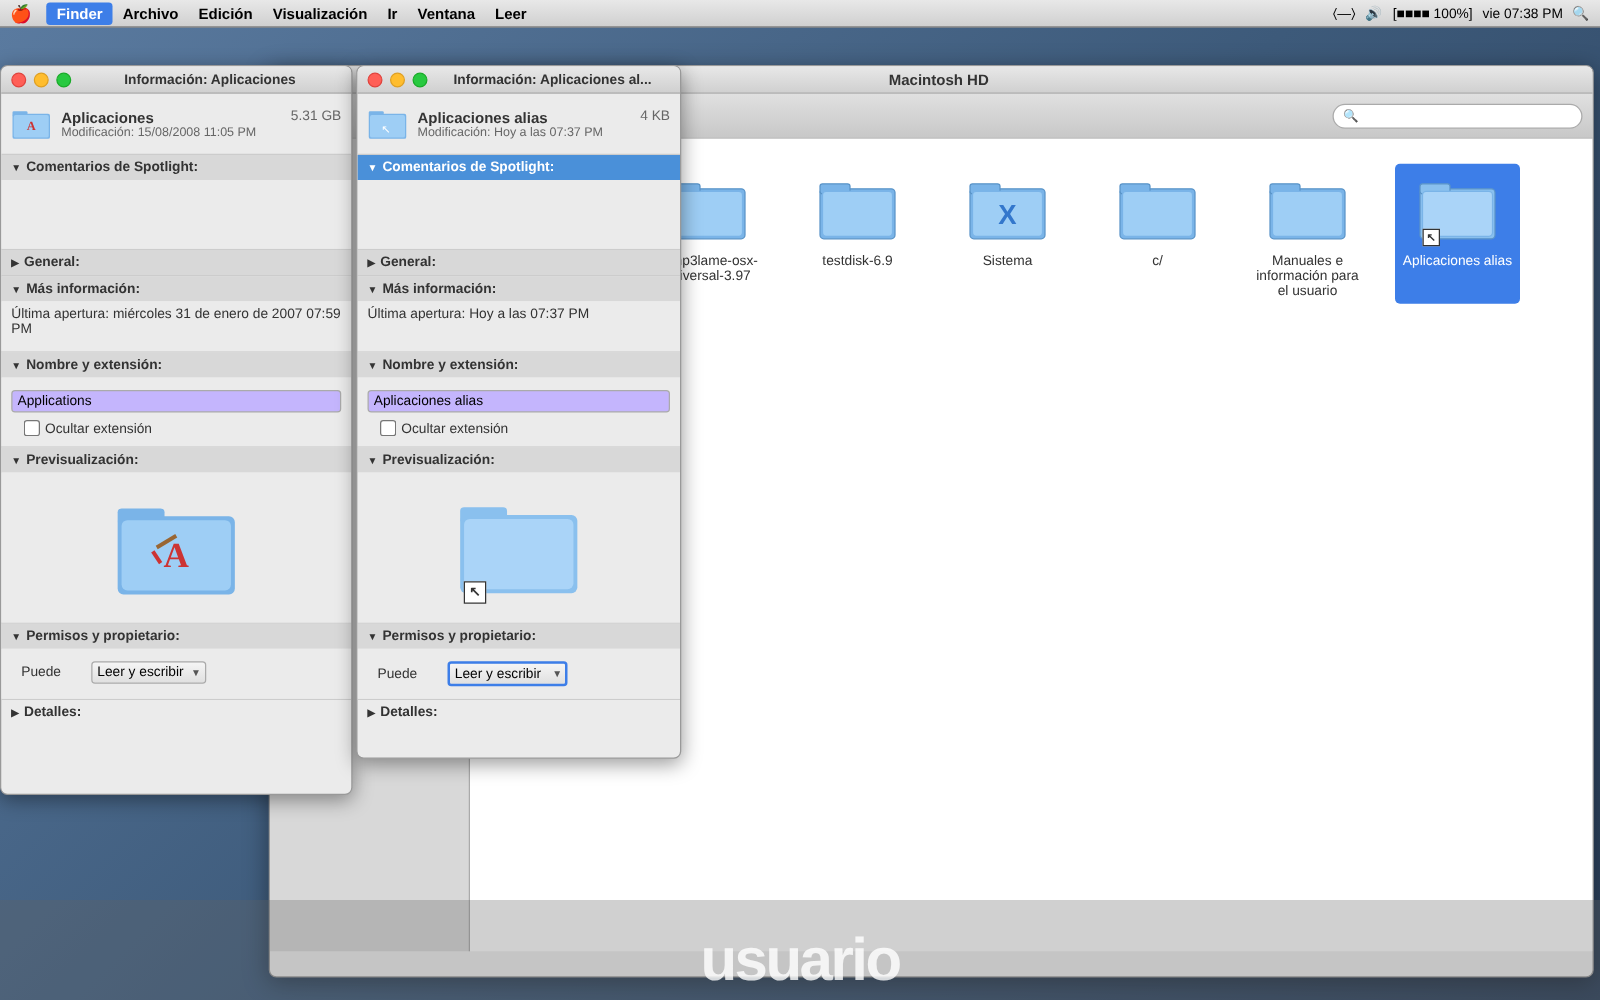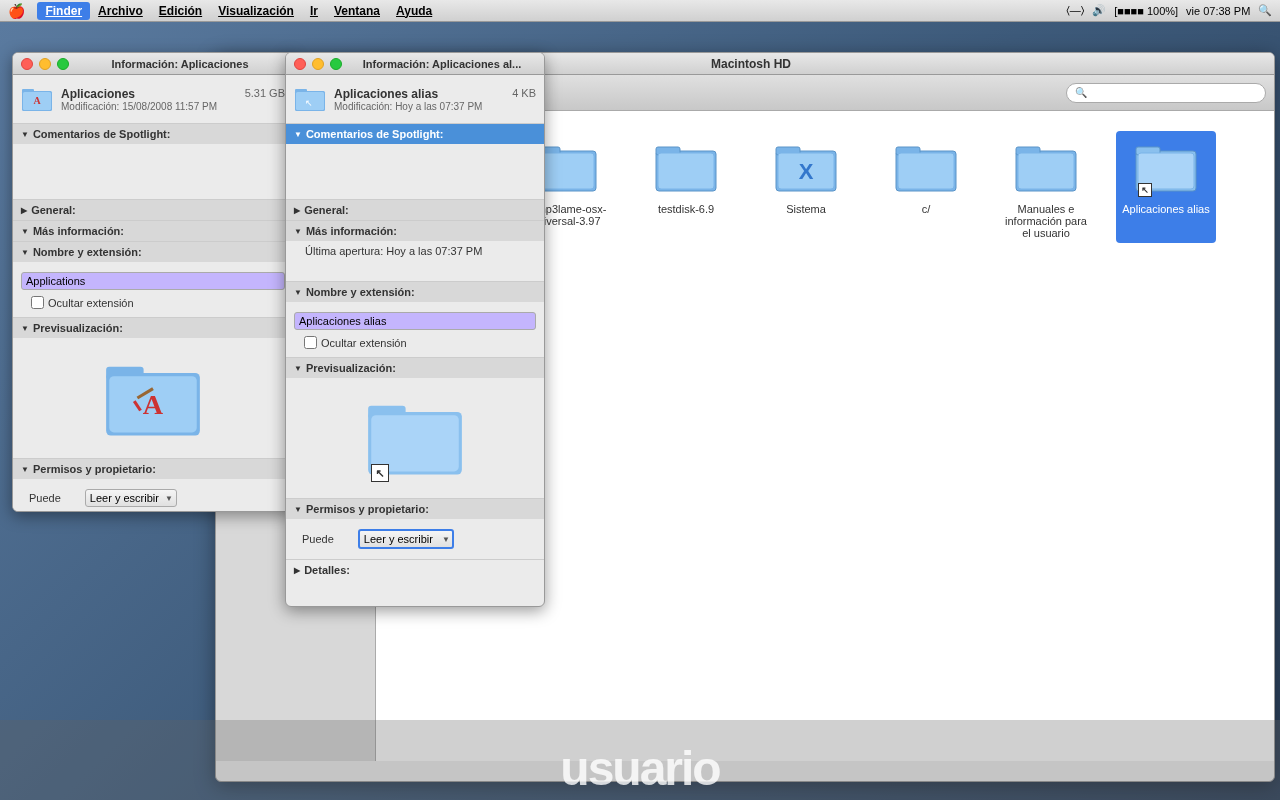--- a/index.html
+++ b/index.html
@@ -30,21 +30,20 @@
     .menubar-apple {
       font-size: 14px;
       margin-right: 12px;
       cursor: pointer;
     }
     .menubar-item {
       padding: 2px 8px;
       font-size: 12px;
       font-weight: bold;
       cursor: pointer;
-      text-decoration: underline;
     }
     .menubar-item.active {
       background: #3d7ee8;
       color: white;
       border-radius: 3px;
     }
     .menubar-right {
       margin-left: auto;
       display: flex;
       align-items: center;
@@ -192,23 +191,23 @@
       position: absolute;
       background: #ebebeb;
       border: 1px solid #999;
       border-radius: 6px;
       overflow: hidden;
       box-shadow: 0 4px 16px rgba(0,0,0,0.4);
     }
 
     .info-window-1 {
       top: 30px;
-      left: 12px;
+      left: 0px;
       width: 282px;
-      height: 460px;
+      height: 584px;
       z-index: 10;
     }
 
     .info-window-2 {
       top: 30px;
       left: 285px;
       width: 260px;
       height: 555px;
       z-index: 20;
     }
@@ -389,21 +388,21 @@
 <body>
 
 <div class="menubar">
   <span class="menubar-apple">🍎</span>
   <span class="menubar-item active">Finder</span>
   <span class="menubar-item">Archivo</span>
   <span class="menubar-item">Edición</span>
   <span class="menubar-item">Visualización</span>
   <span class="menubar-item">Ir</span>
   <span class="menubar-item">Ventana</span>
-  <span class="menubar-item">Ayuda</span>
+  <span class="menubar-item">Leer</span>
   <div class="menubar-right">
     <span>〈—〉</span>
     <span>🔊</span>
     <span>[■■■■ 100%]</span>
     <span>vie 07:38 PM</span>
     <span>🔍</span>
   </div>
 </div>
 
 <div class="desktop">
@@ -529,21 +528,21 @@
           <rect x="2" y="8" width="24" height="8" rx="2" fill="#7ab4e8"></rect>
           <rect x="4" y="14" width="56" height="36" rx="3" fill="#9ecef5"></rect>
           <text x="32" y="38" text-anchor="middle" font-size="20" font-weight="bold" fill="#cc3333" font-family="serif">A</text>
         </svg>
       </div>
       <div class="info-header-text">
         <div style="display:flex;justify-content:space-between;">
           <span class="info-header-name">Aplicaciones</span>
           <span class="info-header-size">5.31 GB</span>
         </div>
-        <div class="info-header-date">Modificación: 15/08/2008 11:57 PM</div>
+        <div class="info-header-date">Modificación: 15/08/2008 11:05 PM</div>
       </div>
     </div>
 
     <div class="info-section">
       <div class="info-section-header">
         <span class="triangle">▼</span>
         <span>Comentarios de Spotlight:</span>
       </div>
       <div class="info-section-content" style="min-height:55px;"></div>
     </div>
@@ -552,20 +551,23 @@
       <div class="info-section-header">
         <span class="triangle">▶</span>
         <span>General:</span>
       </div>
     </div>
 
     <div class="info-section">
       <div class="info-section-header">
         <span class="triangle">▼</span>
         <span>Más información:</span>
+      </div>
+      <div class="info-section-content" style="padding:4px 8px;">
+        <span>Última apertura: miércoles 31 de enero de 2007 07:59 PM</span>
       </div>
     </div>
 
     <div class="info-section">
       <div class="info-section-header">
         <span class="triangle">▼</span>
         <span>Nombre y extensión:</span>
       </div>
       <div class="info-section-content">
         <input type="text" class="name-input" value="Applications" style="">
@@ -657,21 +659,21 @@
         <span class="triangle">▶</span>
         <span>General:</span>
       </div>
     </div>
 
     <div class="info-section">
       <div class="info-section-header">
         <span class="triangle">▼</span>
         <span>Más información:</span>
       </div>
-      <div class="info-section-content" style="padding:4px 19px;">
+      <div class="info-section-content" style="padding:4px 8px;">
         <span>Última apertura: Hoy a las 07:37 PM</span>
       </div>
     </div>
 
     <div class="info-section">
       <div class="info-section-header">
         <span class="triangle">▼</span>
         <span>Nombre y extensión:</span>
       </div>
       <div class="info-section-content">

